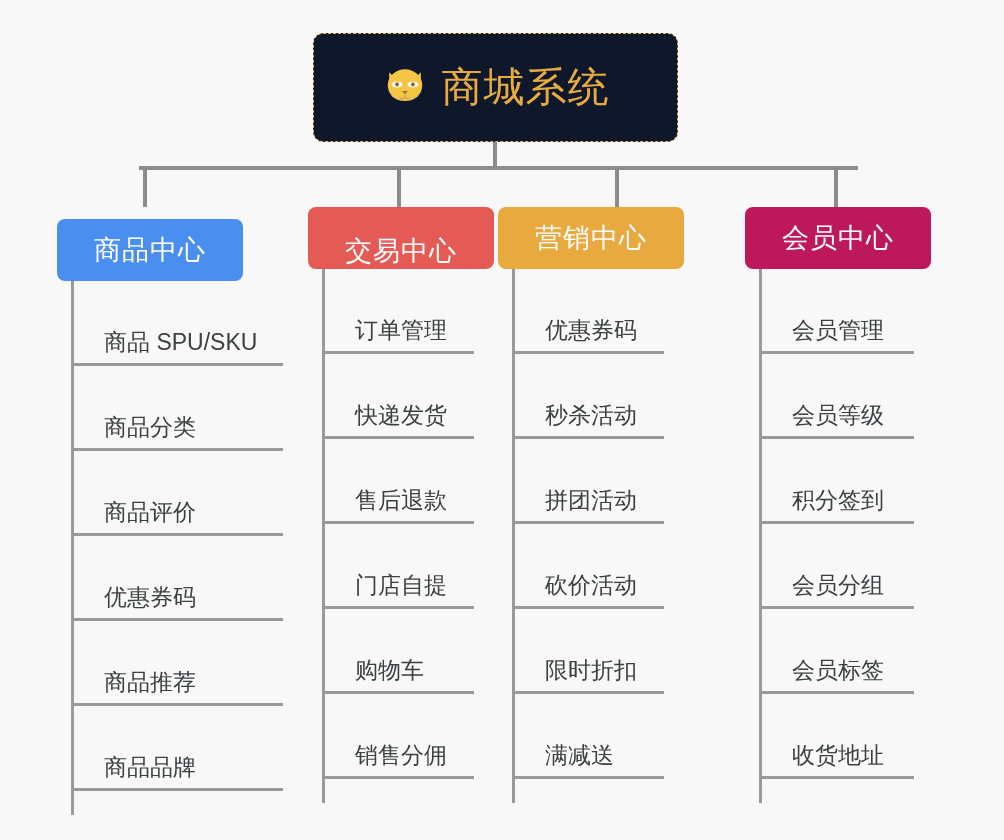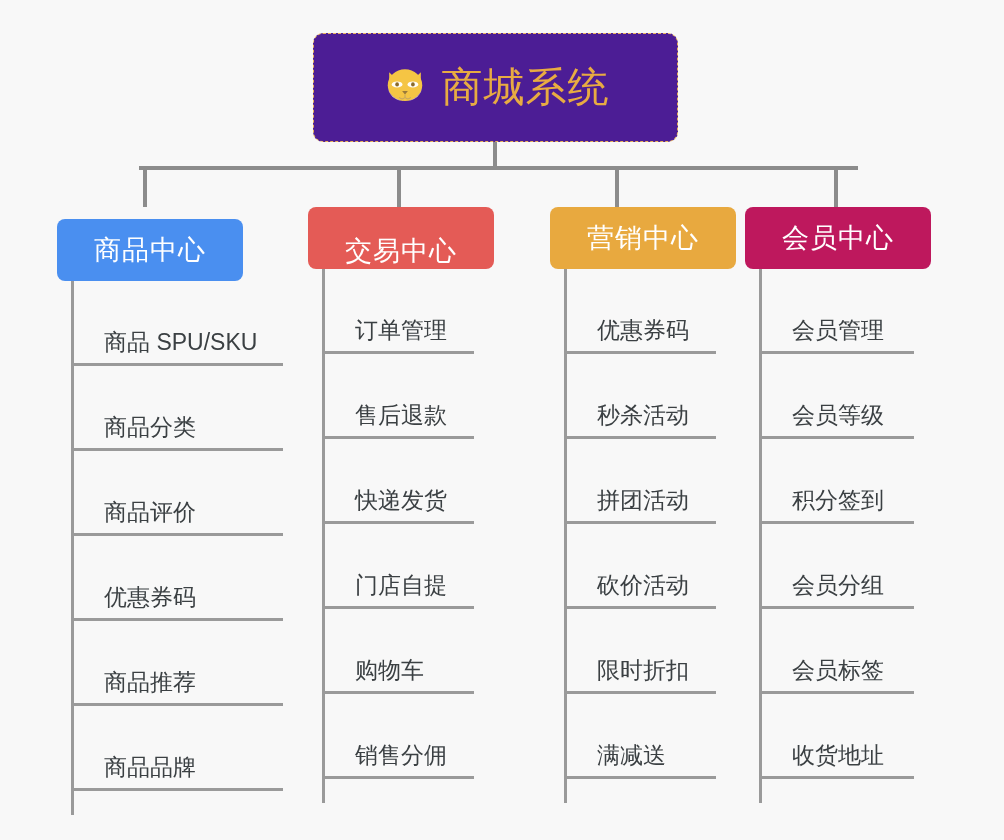--- a/index.html
+++ b/index.html
@@ -126,21 +126,21 @@
     bottom: 0;
     height: 3px;
     background: #9a9a9a;
   }
 </style>
 </head>
 <body style="background: rgb(248, 248, 248);">
 
 <div id="canvas">
 
-  <div class="root-node" style="background: #4c1d95; border-color: rgb(233, 178, 92);">
+  <div class="root-node" style="background: #0f172a; border-color: rgb(233, 178, 92);">
     <span class="root-emoji">
       <svg viewBox="0 0 64 64" width="46" height="46" aria-hidden="true">
         <path d="M10 10 L10 30 L22 22 Z" fill="#f5c544"></path>
         <path d="M54 10 L54 30 L42 22 Z" fill="#f5c544"></path>
         <path d="M8 28 a24 22 0 0 1 48 0 a24 22 0 0 1 -48 0 Z" fill="#f5c544"></path>
         <path d="M8 28 a24 22 0 0 0 48 0 c0 13 -10 22 -24 22 S8 41 8 28 Z" fill="#fdf3dc"></path>
         <ellipse cx="21" cy="27" rx="7.5" ry="4.2" fill="#fffdf5"></ellipse>
         <ellipse cx="43" cy="27" rx="7.5" ry="4.2" fill="#fffdf5"></ellipse>
         <ellipse cx="21" cy="27" rx="2.6" ry="2.9" fill="#8a6a2a"></ellipse>
         <ellipse cx="43" cy="27" rx="2.6" ry="2.9" fill="#8a6a2a"></ellipse>
@@ -197,43 +197,43 @@
     <div class="cat-head" style="background: rgb(228, 91, 86); align-items: flex-end;">
       <span>交易中心</span>
     </div>
     <div class="leaf-wrap">
       <div class="spine" style="height: 534px;"></div>
       <div class="leaf">
         <span class="leaf-label">订单管理</span>
         <span class="leaf-rule" style="width: 152px;"></span>
       </div>
       <div class="leaf">
+        <span class="leaf-label">快递发货</span>
+        <span class="leaf-rule" style="width: 152px;"></span>
+      </div>
+      <div class="leaf">
         <span class="leaf-label">售后退款</span>
         <span class="leaf-rule" style="width: 152px;"></span>
       </div>
       <div class="leaf">
-        <span class="leaf-label">快递发货</span>
-        <span class="leaf-rule" style="width: 152px;"></span>
-      </div>
-      <div class="leaf">
         <span class="leaf-label">门店自提</span>
         <span class="leaf-rule" style="width: 152px;"></span>
       </div>
       <div class="leaf">
         <span class="leaf-label">购物车</span>
         <span class="leaf-rule" style="width: 152px;"></span>
       </div>
       <div class="leaf">
         <span class="leaf-label">销售分佣</span>
         <span class="leaf-rule" style="width: 152px;"></span>
       </div>
     </div>
   </div>
 
-  <div class="column" style="left:550px">
+  <div class="column" style="left:498px">
     <div class="cat-head" style="background: rgb(232, 169, 63);">
       <span>营销中心</span>
     </div>
     <div class="leaf-wrap">
       <div class="spine" style="height: 534px;"></div>
       <div class="leaf">
         <span class="leaf-label">优惠券码</span>
         <span class="leaf-rule" style="width: 152px;"></span>
       </div>
       <div class="leaf">

